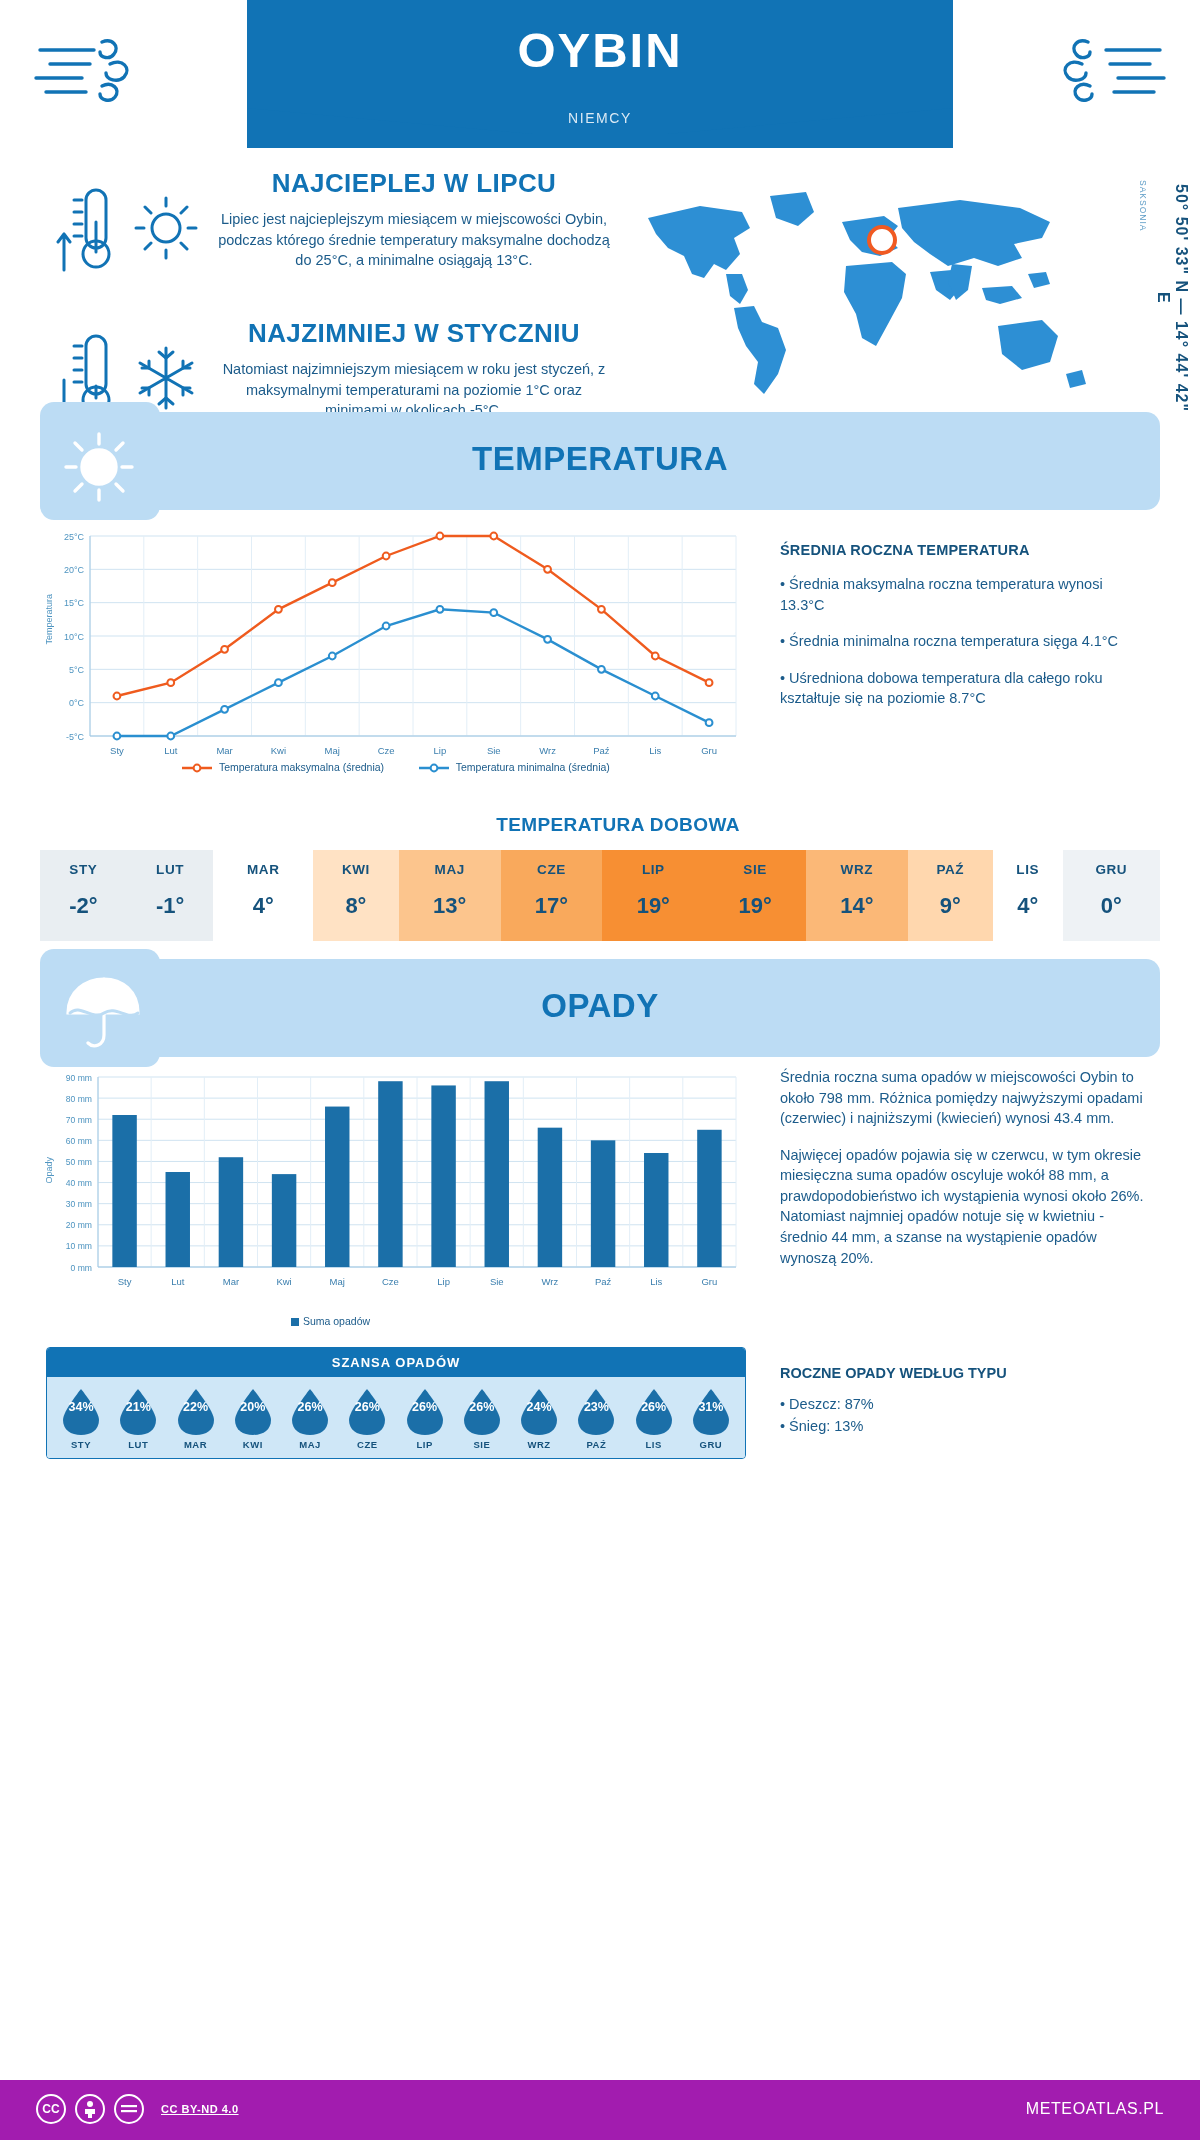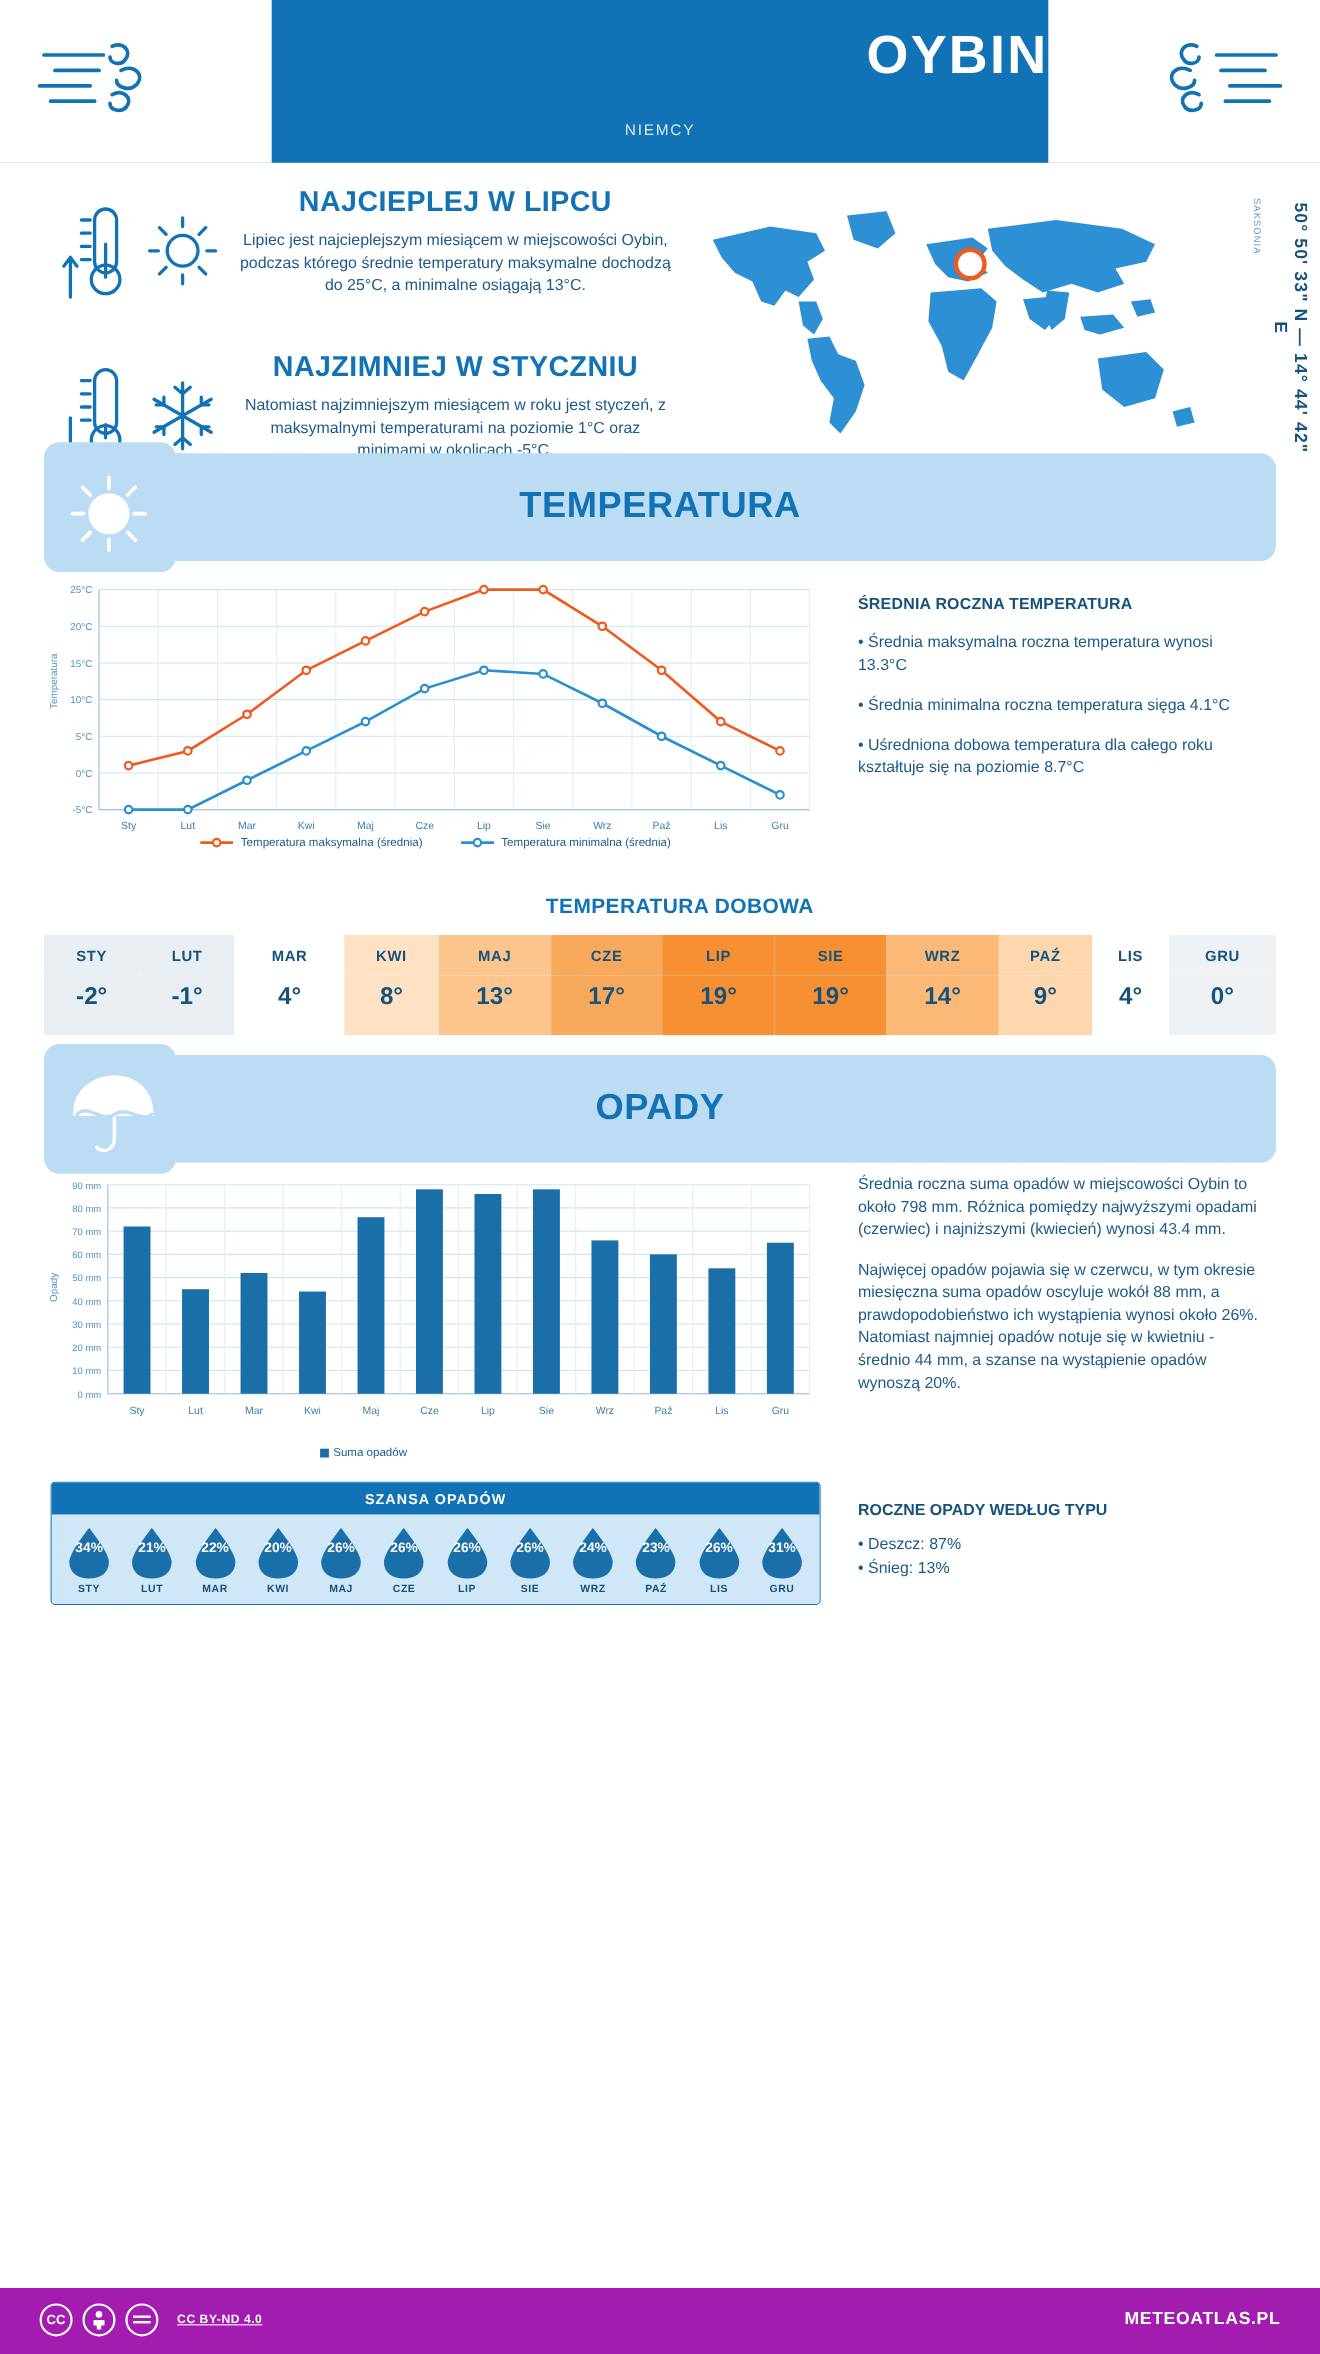--- a/index.html
+++ b/index.html
@@ -32,21 +32,21 @@
   .hdr-left-white .wind, .hdr-right-white .wind { position:absolute; top:34px; }
   .hdr-left-white .wind { left:32px; }
   .hdr-right-white .wind { right:32px; }
   .hdr-center {
     position:absolute; left:247px; top:0; width:706px; height:148px;
     background:#1173b5;
     clip-path: polygon(0 0, 706px 0, 706px 108px, 420px 134px, 286px 134px, 0 108px);
   }
   .city-name {
     position:absolute; left:0; top:22px; width:706px;
-    text-align:right; color:#ffffff;
+    text-align:center; color:#ffffff;
     font-size:49px; font-weight:bold; letter-spacing:2px;
   }
   .country-name {
     position:absolute; left:0; top:110px; width:706px;
     text-align:center; color:#dbeaf5;
     font-size:14px; letter-spacing:1.6px;
   }
 
   
   .summary { position:relative; height:264px;text-align:center; }
@@ -157,21 +157,21 @@
   }
   .footer-left { position:absolute; left:36px; top:14px; display:flex; align-items:center; gap:9px; }
   .cc-badge {
     width:30px; height:30px; border-radius:50%;
     border:2px solid #fff; color:#fff; font-size:12px; font-weight:bold;
     display:flex; align-items:center; justify-content:center;
   }
   .lic-text { font-size:11px; font-weight:bold; margin-left:8px; letter-spacing:.5px;text-decoration:underline;}
   .footer-right {
     position:absolute; right:36px; top:20px;
-    font-size:16px; font-weight:bold; letter-spacing:.6px;
+    font-size:16px; font-weight:normal; letter-spacing:.6px;
   }
 </style>
 </head>
 <body>
 
 <div class="page">
 
   <div class="header">
     <div class="hdr-band"></div>
     <div class="hdr-left-white">

